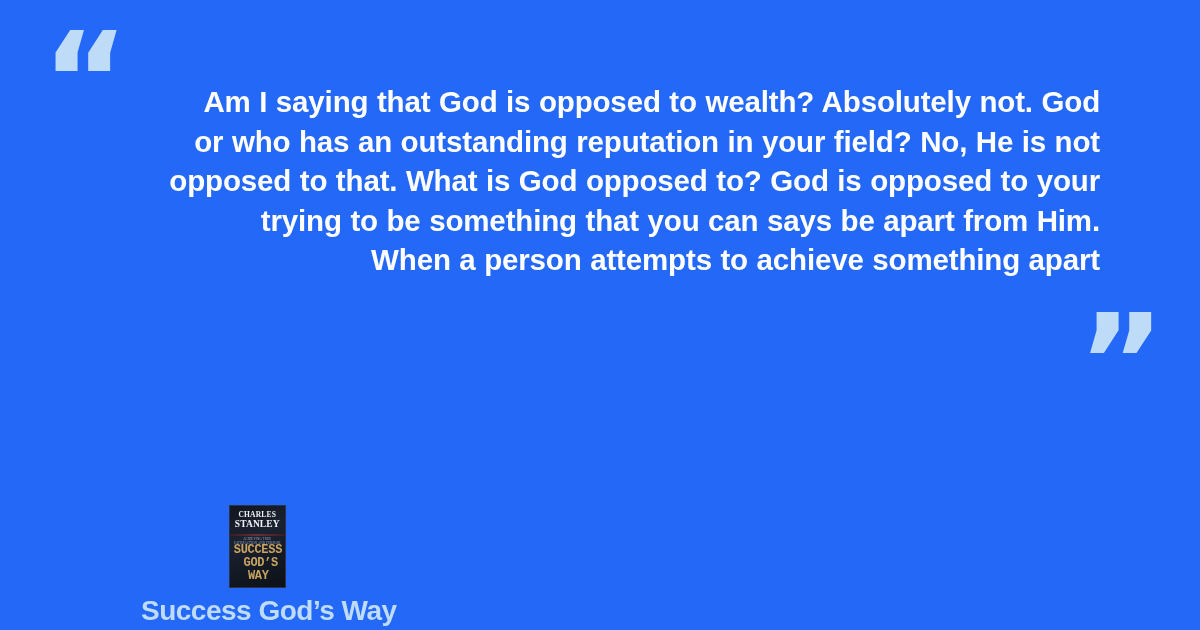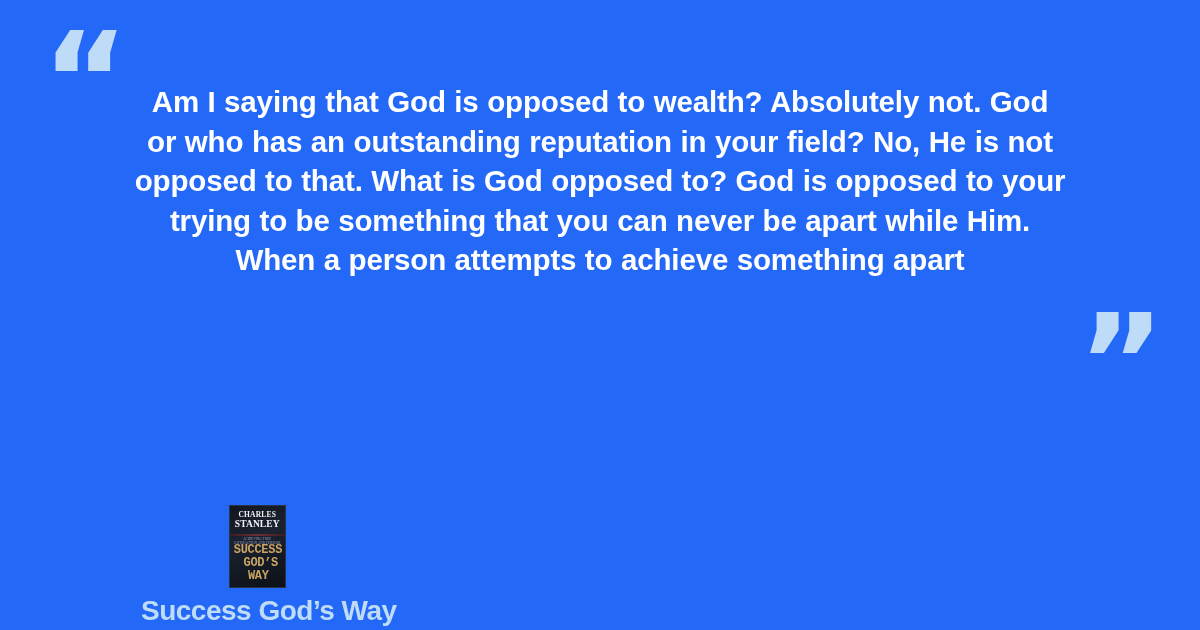--- a/index.html
+++ b/index.html
@@ -42,21 +42,21 @@
     font-size: 132px;
     letter-spacing: -2px;
   }
 
   
   #quote-text {
     position: absolute;
     left: 100px;
     top: 82px;
     width: 1000px;
-    text-align: center;
+    text-align: right;
     color: #ffffff;
     font-family: "Liberation Sans", sans-serif;
     font-weight: 700;
     font-size: 29.5px;
     line-height: 39.5px;
     letter-spacing: -0.15px;
     word-spacing: 0.5px;
   }
 
   
@@ -162,21 +162,21 @@
 <body>
 
 <div id="quote-card" style="background: rgb(35, 104, 246);">
 
   <span id="quote-mark-open" class="quote-glyph">“</span>
 
   <div id="quote-text">
     <span style="display: block;">Am I saying that God is opposed to wealth? Absolutely not. God</span>
     <span style="display: block;">or who has an outstanding reputation in your field? No, He is not</span>
     <span style="display: block;">opposed to that. What is God opposed to? God is opposed to your</span>
-    <span style="display: block;">trying to be something that you can never be apart while Him.</span>
+    <span style="display: block;">trying to be something that you can says be apart from Him.</span>
     <span style="display: block;">When a person attempts to achieve something apart</span>
   </div>
 
   <span id="quote-mark-close" class="quote-glyph">”</span>
 
   <div id="attribution">
 
     <div id="book-cover">
       <div id="book-cover-author">
         <div class="line1">CHARLES</div>

